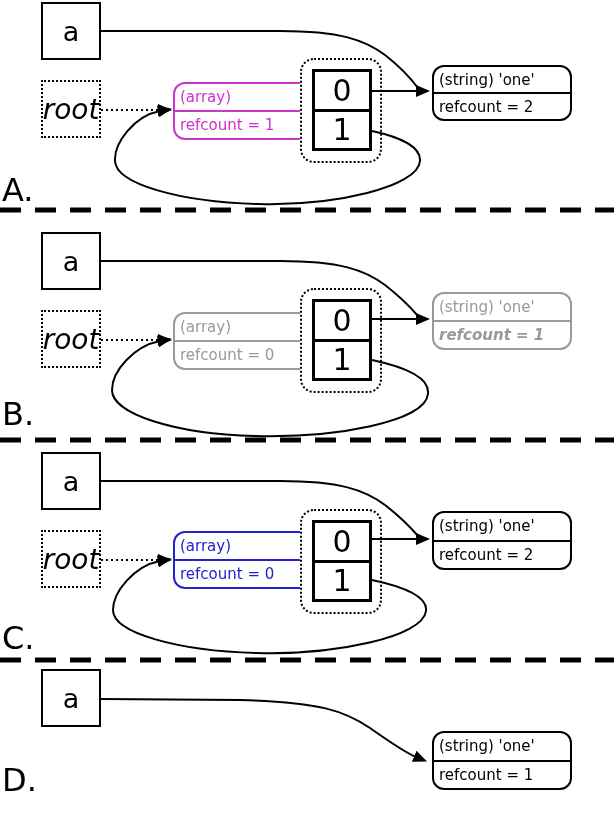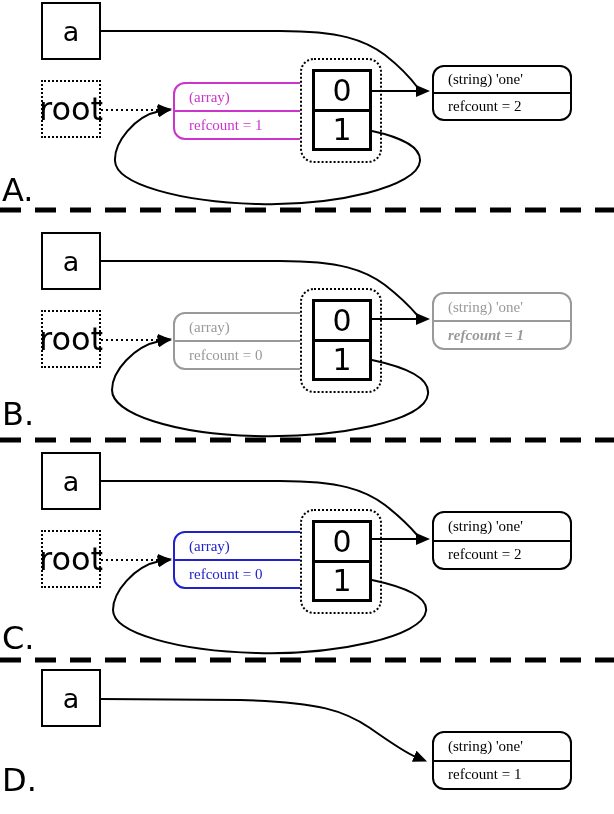--- a/index.html
+++ b/index.html
@@ -8,28 +8,28 @@
     font-family:"DejaVu Sans","Liberation Sans",sans-serif;color:#000;
     overflow:hidden;
   }
   .abs{position:absolute;box-sizing:border-box;}
   .sq{
     border:2px solid #000;background:#fff;
     display:flex;align-items:center;justify-content:center;
     font-size:27px;
   }
   .dotted{border:2px dotted #000;}
-  .root-box{font-size:32px;}
+  .root-box{font-style:italic;font-size:28px;}
   .obj{
     border:2px solid currentColor;border-radius:12px;background:#fff;
     display:flex;flex-direction:column;
   }
   .obj .row{
-    flex:1;display:flex;align-items:center;padding-left:14px;
-    font-size:15px;white-space:nowrap;font-family:Liberation Serif, serif;
+    flex:1;display:flex;align-items:center;padding-left:5px;
+    font-size:15px;white-space:nowrap;
   }
   .obj .row.first{border-bottom:2px solid currentColor;}
   .em{font-style:italic;font-weight:bold;}
   .cells-outer{border:2px dotted #000;border-radius:14px;background:#fff;}
   .cells{
     border:3px solid #000;background:#fff;
     display:flex;flex-direction:column;
   }
   .cells .cell{
     flex:1;display:flex;align-items:center;justify-content:center;

